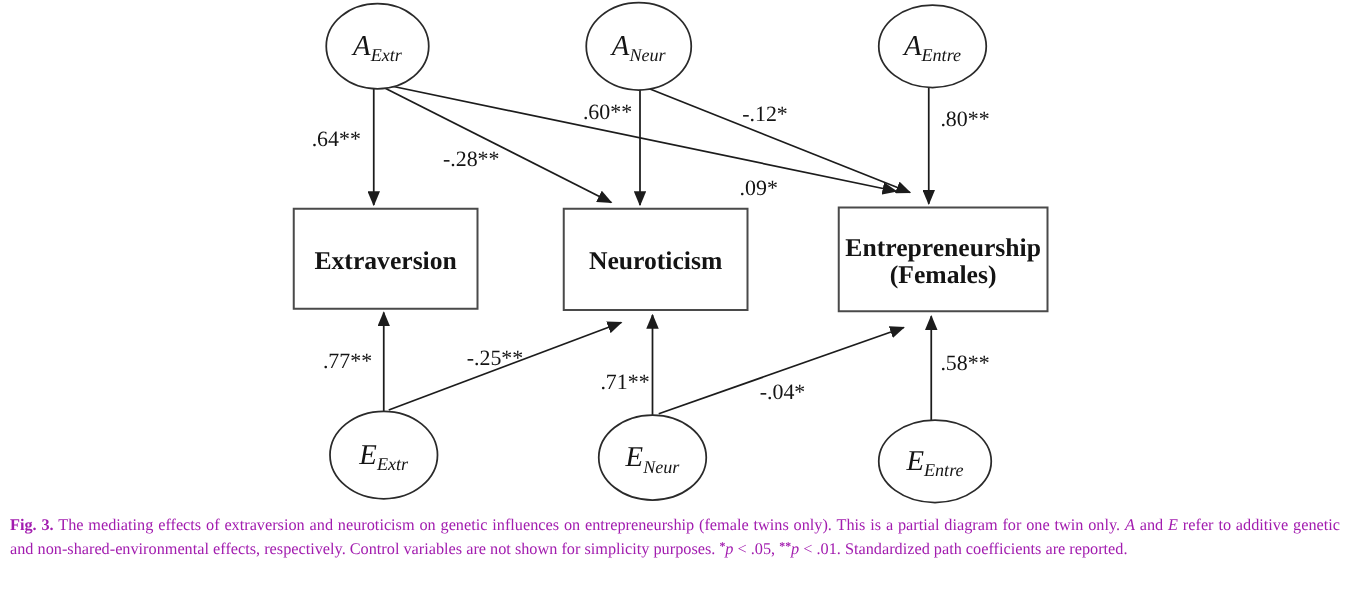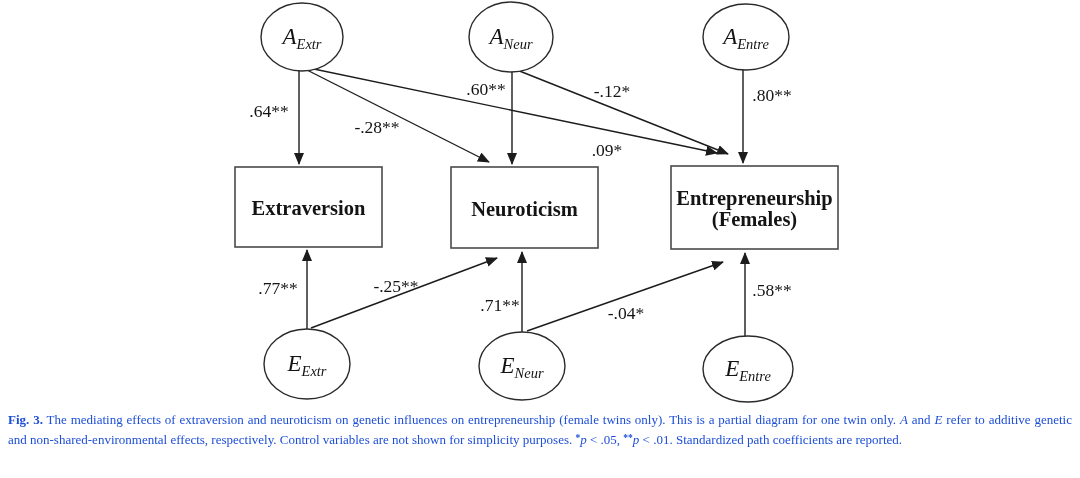--- a/index.html
+++ b/index.html
@@ -9,21 +9,21 @@
     color:#1a1a1a;
   }
   #figure-area{position:relative;width:1080px;}
   #sem-svg{display:block;background:#ffffff;
     font-family:"Liberation Serif","DejaVu Serif",serif;}
   #sem-svg text{fill:#141414;}
   #caption{
     margin:7px 8px 0 8px;
     font-size:13px;line-height:18px;
     text-align:justify;
-    color:#1d4ed8;
+    color:#a21caf;
   }
   #caption .bold{font-weight:bold;}
   #caption .italic{font-style:italic;}
   #caption .sup{vertical-align:3px;font-size:9.5px;font-weight:bold;}
   #caption .normal{font-style:normal;}
 </style>
 </head>
 <body>
 
 <div id="figure-area">

